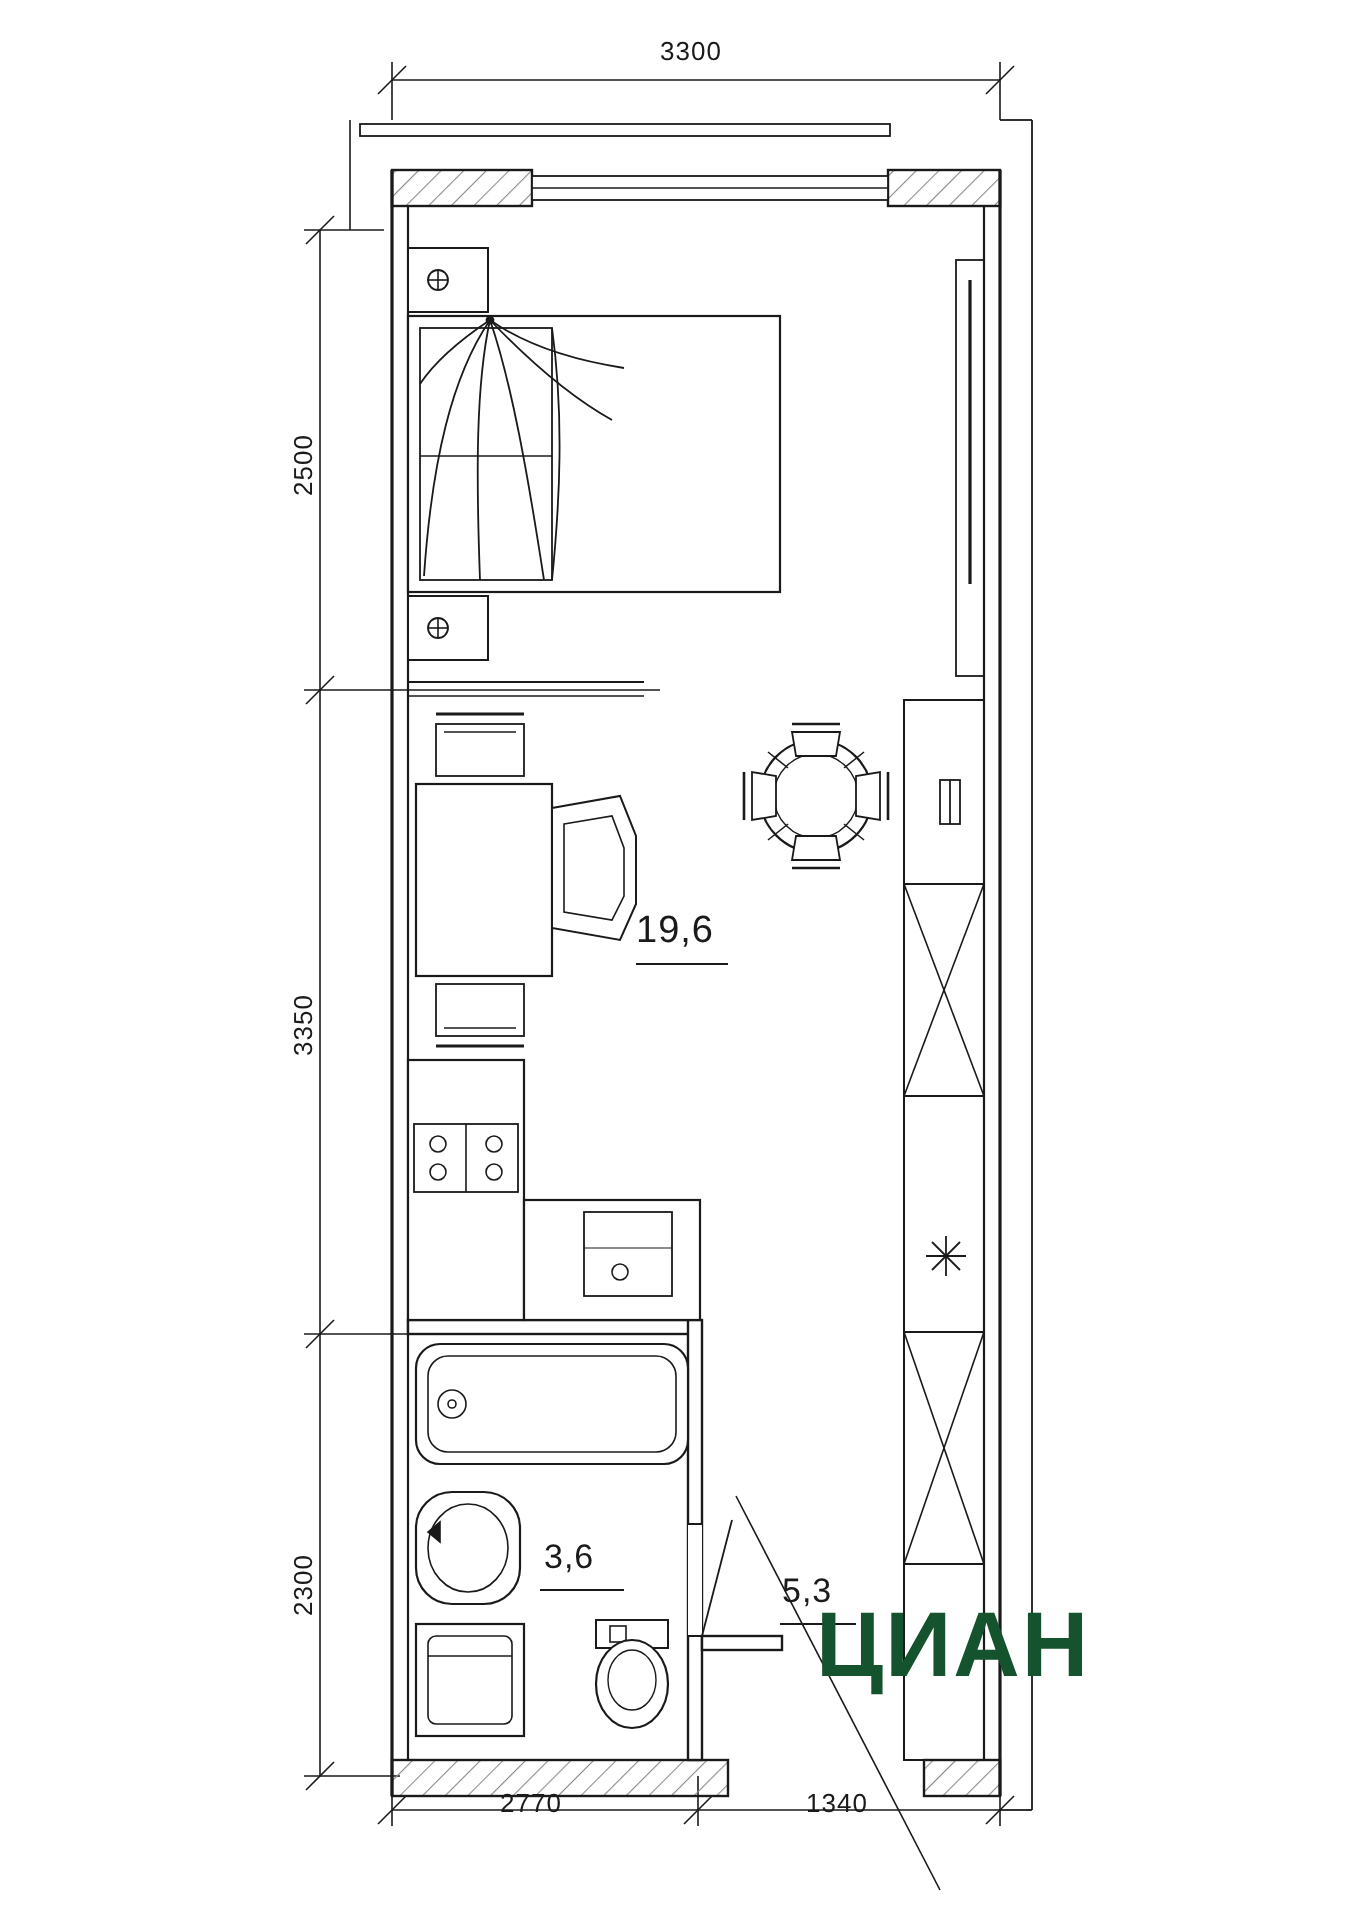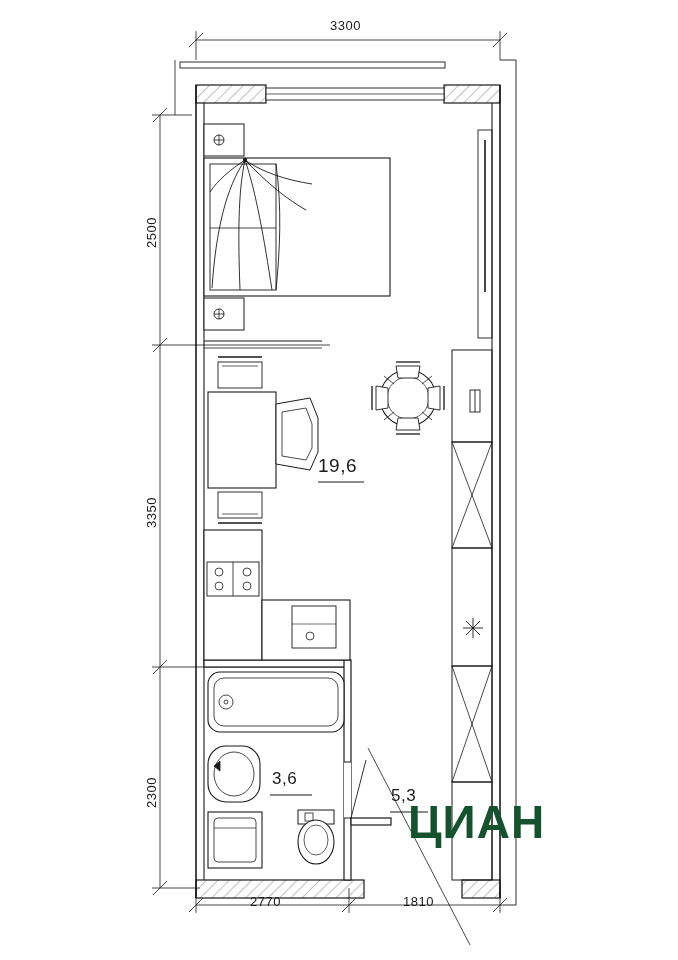--- a/index.html
+++ b/index.html
@@ -290,21 +290,21 @@
     </g>
   </svg>
 
   <div class="lbl dim-h" style="left:330px; top:18px;">3300</div>
 
   <div class="lbl dim-v" style="left:144px; top:248px;">2500</div>
   <div class="lbl dim-v" style="left:144px; top:528px;">3350</div>
   <div class="lbl dim-v" style="left:144px; top:808px;">2300</div>
 
   <div class="lbl dim-h" style="left:250px; top:894px;">2770</div>
-  <div class="lbl dim-h" style="left:403px; top:894px;">1810</div>
+  <div class="lbl dim-h" style="left:403px; top:894px;">1340</div>
 
   <div class="lbl area" style="left:318px; top:455px;">19,6</div>
   <div class="lbl area-small" style="left:272px; top:769px;">3,6</div>
   <div class="lbl area-small" style="left:391px; top:786px;">5,3</div>
 
   <div class="watermark">ЦИАН</div>
 
 </div>
 
 </body></html>

